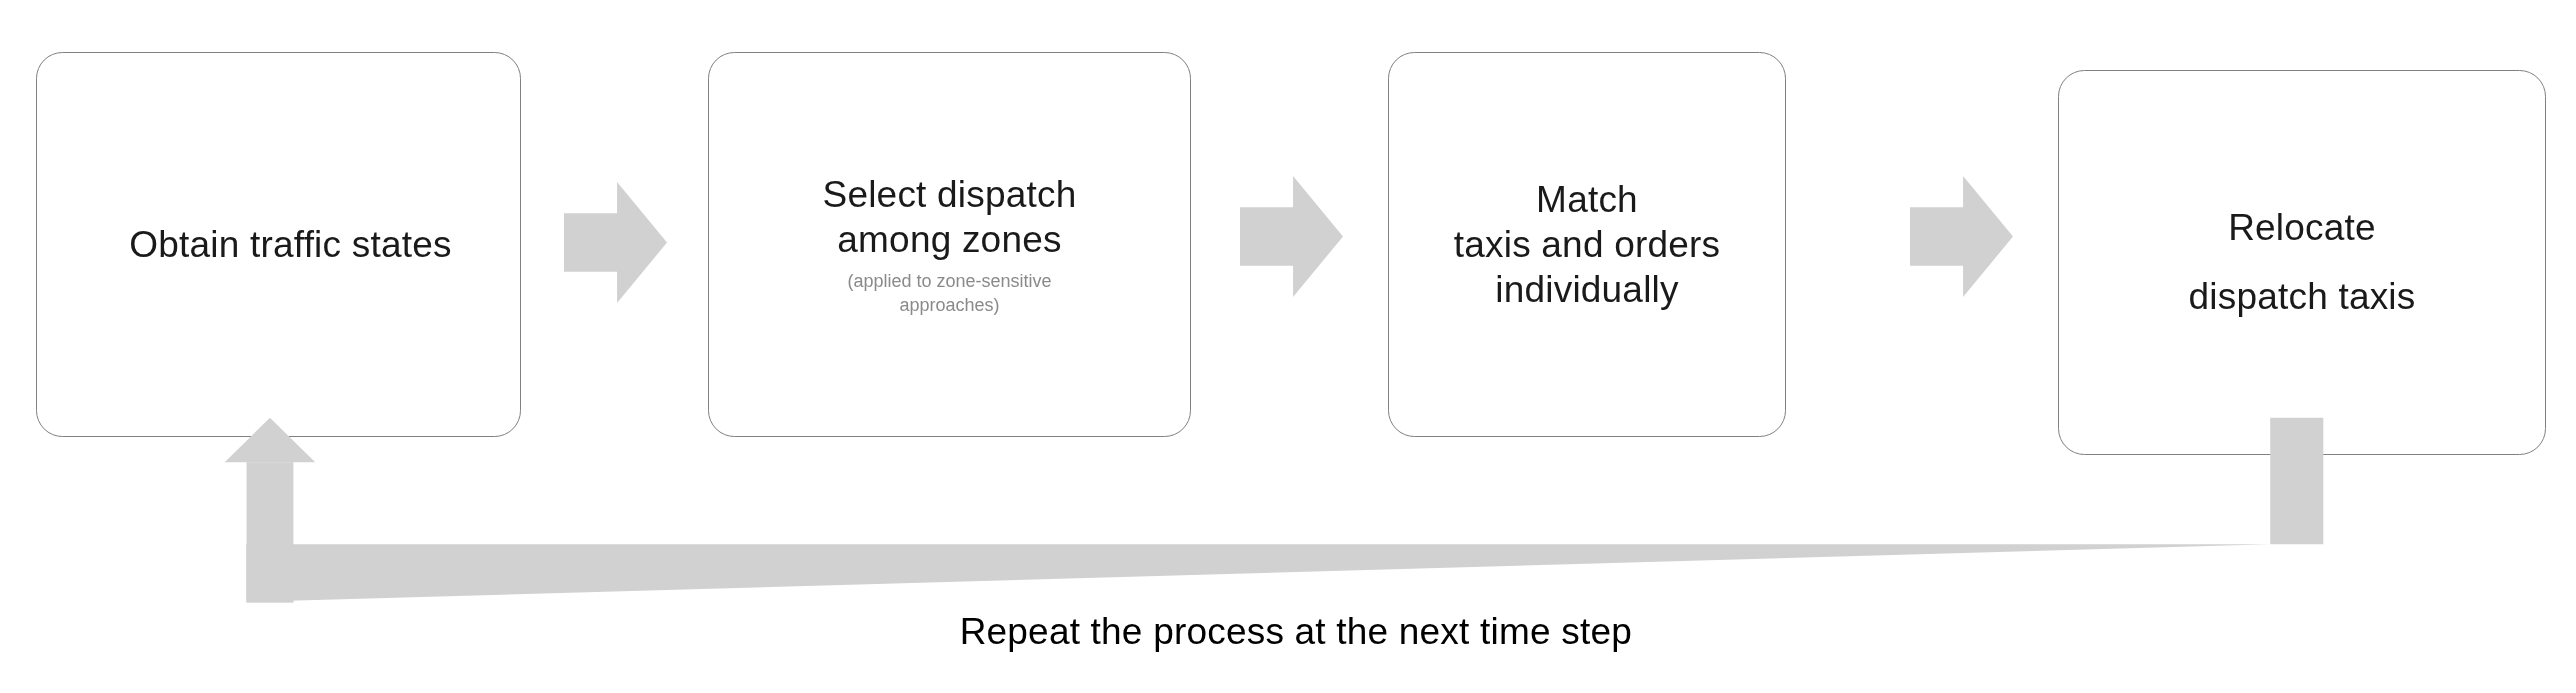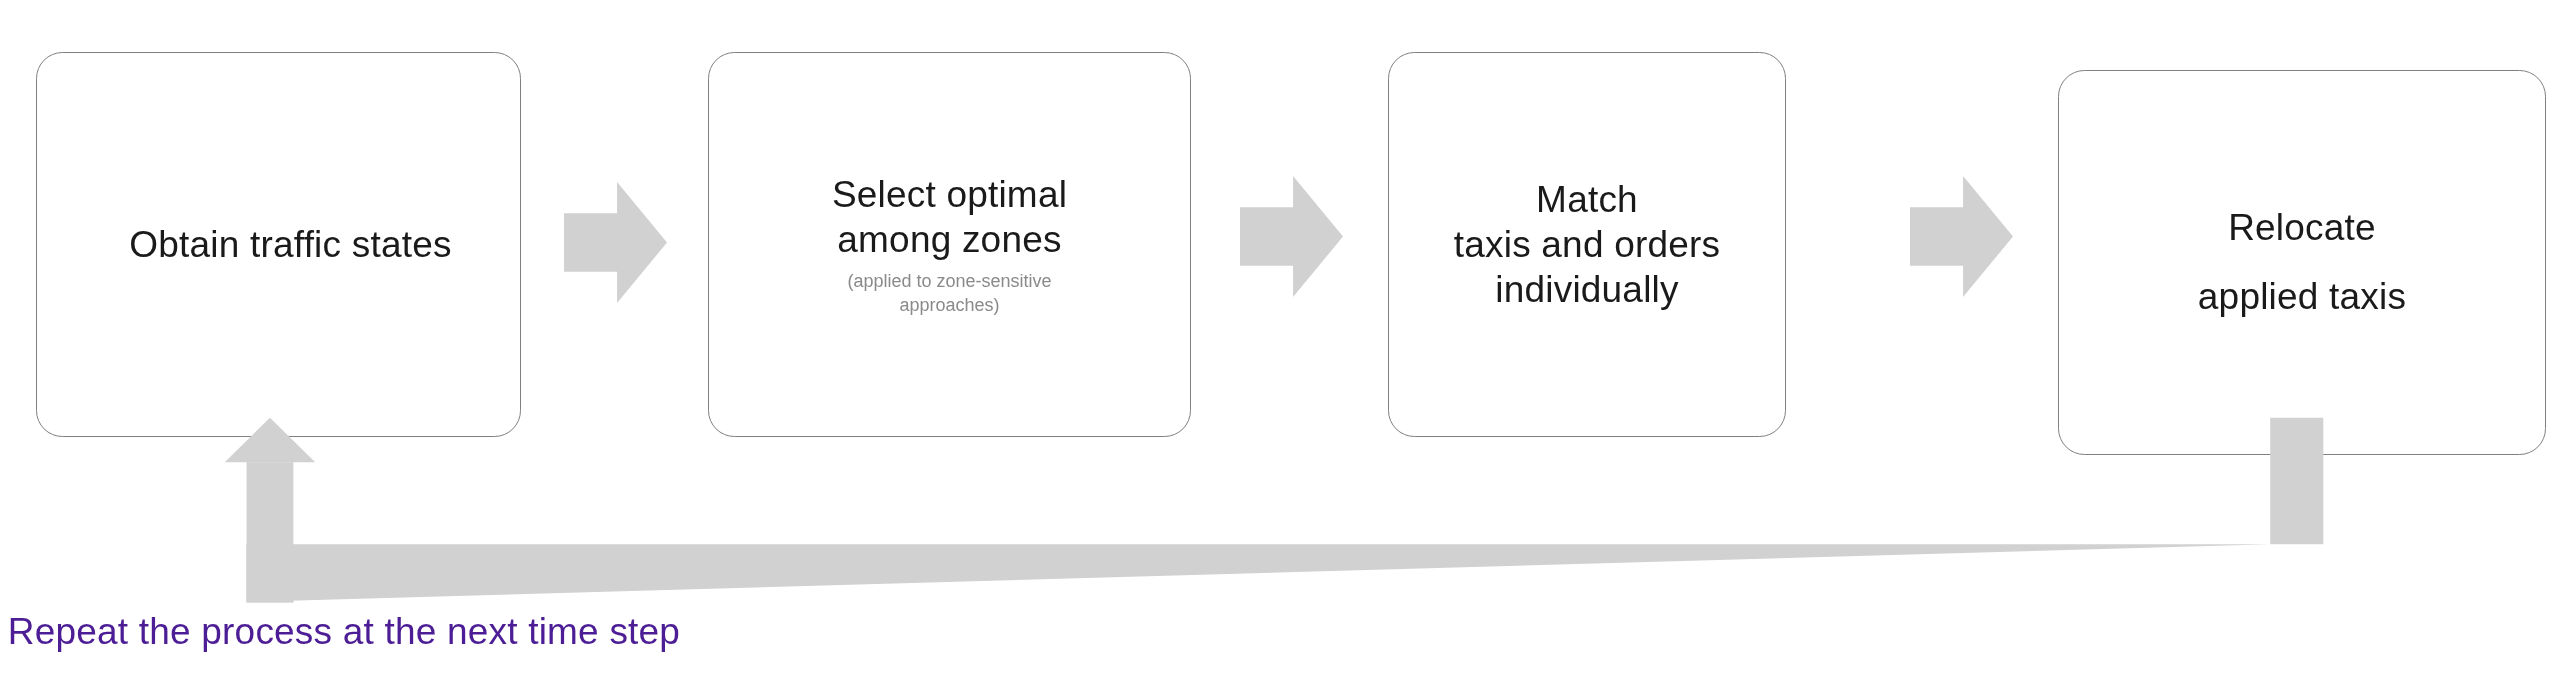--- a/index.html
+++ b/index.html
@@ -75,23 +75,23 @@
     height: 194px;
   }
   #feedback-loop svg { display: block; }
 
   
   #loop-caption {
     position: absolute;
     left: 0;
     top: 611px;
     width: 2576px;
-    text-align: left;
+    text-align: center;
     font-size: 37px;
-    color: #4c1d95;
+    color: #000000;
     letter-spacing: 0.2px;
   }
   #loop-caption span {
     position: relative;
     left: 7.8px;
   }
 </style>
 </head>
 <body>
 
@@ -101,21 +101,21 @@
     <span class="line">Obtain traffic states</span>
   </div>
 
   <div class="block-arrow" id="arrow-1">
     <svg viewBox="0 0 132 155" width="103" height="121" aria-hidden="true">
       <polygon points="0,40 68,40 68,0 132,77.5 68,155 68,115 0,115" fill="#d1d1d1"></polygon>
     </svg>
   </div>
 
   <div class="node" id="node-2">
-    <span class="line">Select optimal</span>
+    <span class="line">Select dispatch</span>
     <span class="line">among zones</span>
     <span class="sub first">(applied to zone-sensitive</span>
     <span class="sub">approaches)</span>
   </div>
 
   <div class="block-arrow" id="arrow-2">
     <svg viewBox="0 0 132 155" width="103" height="121" aria-hidden="true">
       <polygon points="0,40 68,40 68,0 132,77.5 68,155 68,115 0,115" fill="#d1d1d1"></polygon>
     </svg>
   </div>
@@ -127,21 +127,21 @@
   </div>
 
   <div class="block-arrow" id="arrow-3">
     <svg viewBox="0 0 132 155" width="103" height="121" aria-hidden="true">
       <polygon points="0,40 68,40 68,0 132,77.5 68,155 68,115 0,115" fill="#d1d1d1"></polygon>
     </svg>
   </div>
 
   <div class="node wide-lead" id="node-4">
     <span class="line">Relocate</span>
-    <span class="line">applied taxis</span>
+    <span class="line">dispatch taxis</span>
   </div>
 
   <div id="feedback-loop">
     <svg viewBox="0 0 2700 248" width="2108" height="194" aria-hidden="true">
 
       <path d="M 34,243
                L 34,169
                L 2694,169
                L 2694,7
                L 2626,7

